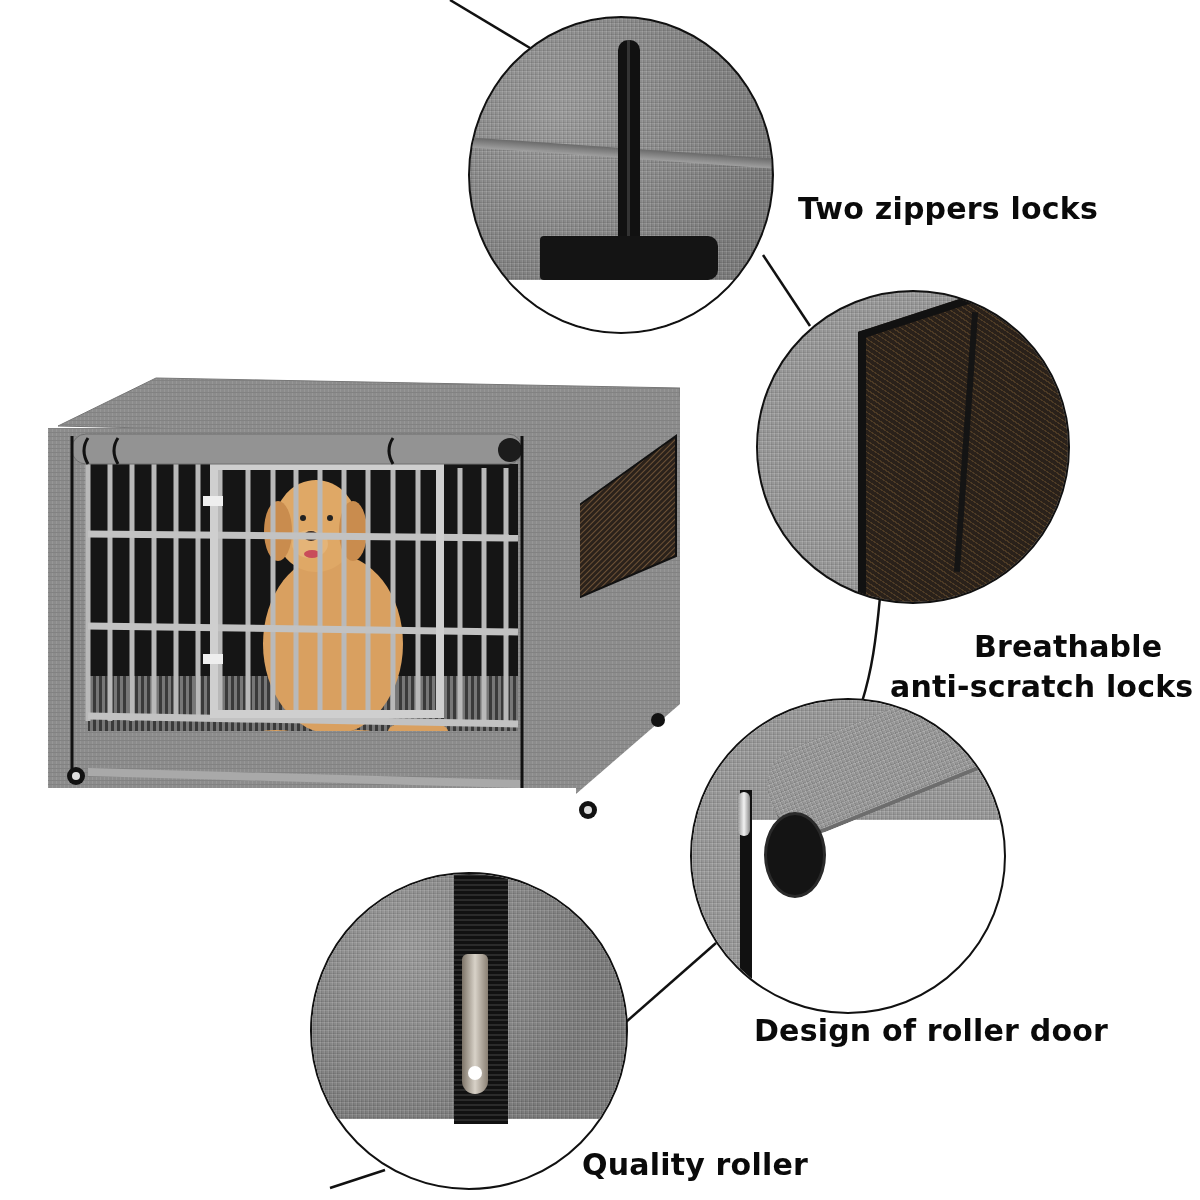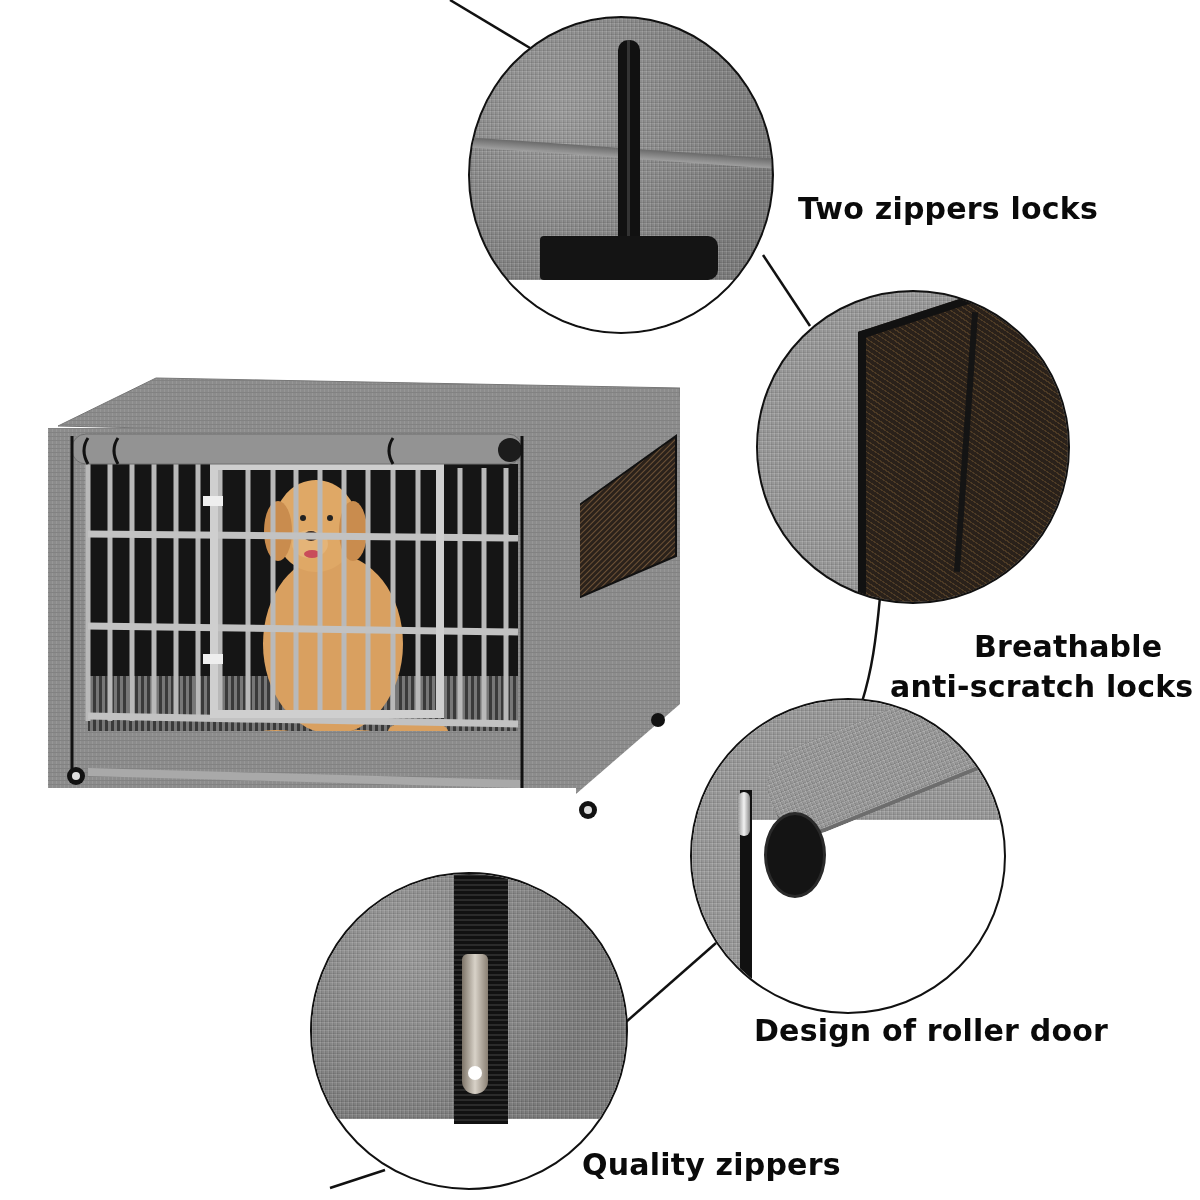--- a/index.html
+++ b/index.html
@@ -158,13 +158,13 @@
   <div class="abs" style="left:46px; top:92px; width:12px; height:44px; border-radius:6px; background:linear-gradient(90deg,#9a9a9a,#f2f2f2,#8a8a8a);"></div>
 </div>
 <div class="caption" style="left:754px; top:1016px;text-align:center;">Design of roller door</div>
 
 <div class="circle" style="left:310px; top:872px; width:318px; height:318px; background:#fff;">
   <div class="abs fabric" style="left:0; top:0; width:100%; height:245px;"></div>
   <div class="abs" style="left:142px; top:0; width:54px; height:250px; background:repeating-linear-gradient(0deg,#111 0 3px,#2b2b2b 3px 5px);"></div>
   <div class="abs" style="left:150px; top:80px; width:26px; height:140px; border-radius:6px 6px 14px 14px; background:linear-gradient(90deg,#7d7468,#d8d2c8,#8a8074);"></div>
   <div class="abs" style="left:156px; top:192px; width:14px; height:14px; border-radius:50%; background:#fff;"></div>
 </div>
-<div class="caption" style="left:582px; top:1150px;">Quality zippers</div>
+<div class="caption" style="left:582px; top:1150px;">Quality roller</div>
 
 </body></html>

